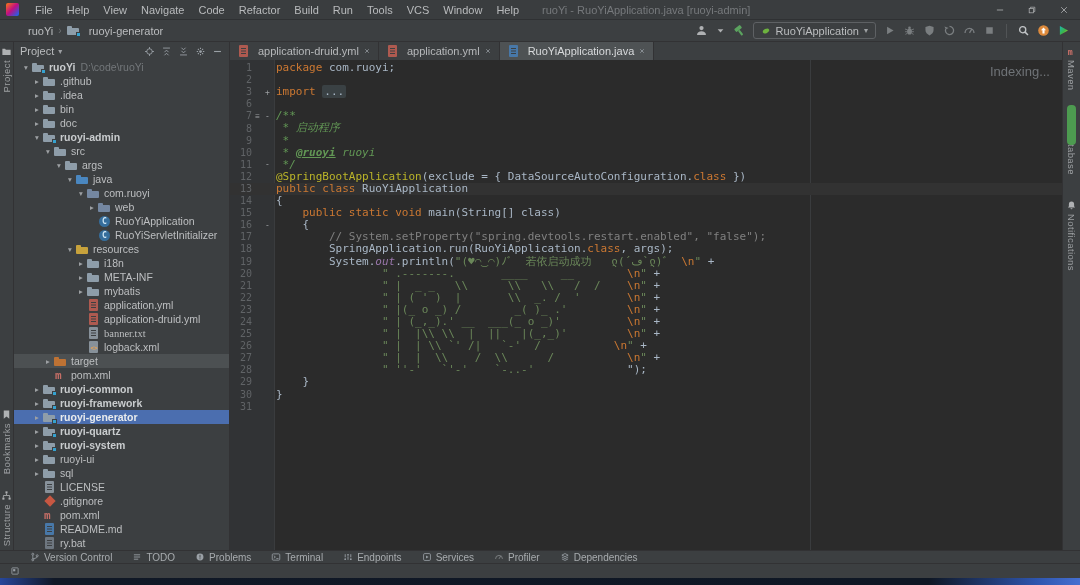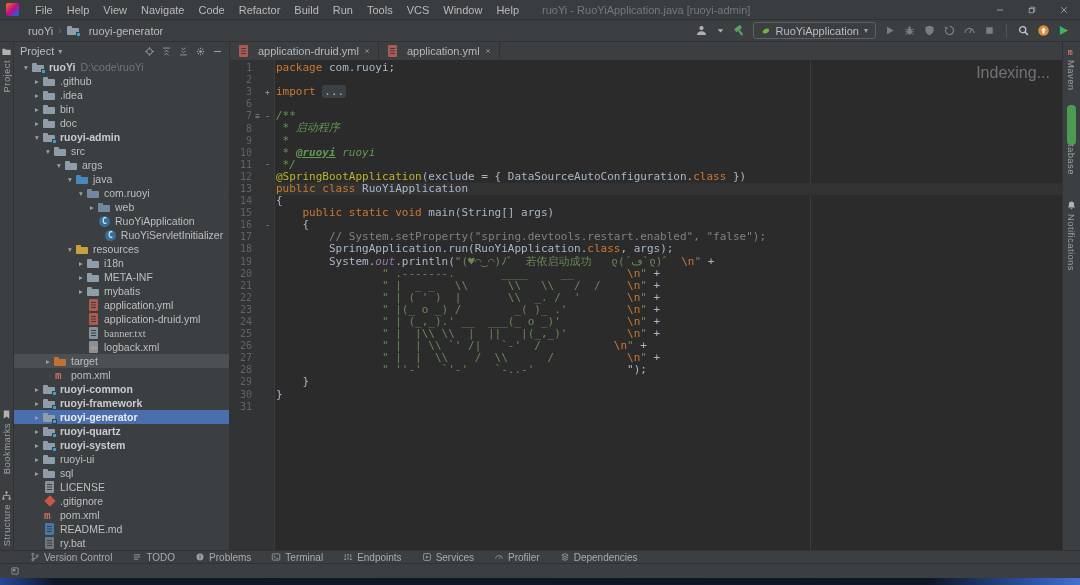--- a/index.html
+++ b/index.html
@@ -77,21 +77,21 @@
 .ln{width:22px;flex:none;text-align:right;color:#606366;font:10px/12px "DejaVu Sans Mono",monospace}
 .gic{width:11px;flex:none;text-align:center;color:#9DA0A3;font-size:8px}
 .foldm{width:9px;flex:none;text-align:center;color:#9DA0A3;font:8px/9px "DejaVu Sans Mono",monospace}
 .crow pre{font:11px/12.1px "DejaVu Sans Mono",monospace;white-space:pre;margin-left:4px}
 .k{color:#CC7832}.p{color:#A9B7C6}.s{color:#6A8759}.e{color:#CC7832}.c{color:#808080}
 .d{color:#629755;font-style:italic}
 .dt{color:#629755;font-style:italic;font-weight:bold;text-decoration:underline}
 .a{color:#BBB529}
 .f{color:#A9B7C6;background:#3A4144;border-radius:2px;padding:0 2px}
 .fl{color:#9876AA;font-style:italic}
-#indexing{position:absolute;top:4px;right:12px;color:#6F7377;font-size:16px;z-index:2}
+#indexing{position:absolute;top:4px;right:12px;color:#6F7377;font-size:13px;z-index:2}
 
 #toolwindowbar{position:absolute;left:0;right:0;bottom:22px;height:13px;background:#3C3F41;border-top:1px solid #323234;display:flex;align-items:center;gap:20px;padding-left:30px;font-size:10px;color:#A7ABAE}
 .bbi{display:flex;align-items:center;gap:4px}
 .bbi .svgi{width:10px;height:10px}
 
 #statusbar{position:absolute;left:0;right:0;bottom:7px;height:15px;background:#3C3F41;border-top:1px solid #323234;display:flex;align-items:center;padding:0 10px;font-size:10px;color:#A7ABAE}
 #statusbar .right{margin-left:auto;display:flex;align-items:center;gap:11px}
 #progress{width:100px;height:3px;border-radius:2px;background:#7E8183}
 #statusbar .svgi{width:10px;height:10px}
 
@@ -303,20 +303,29 @@
       </div>
       <div class="tab">
         <span class="ti ti-page ti-yml"></span>
         <span>application.yml</span>
         <span class="svgi close">
           <svg viewBox="0 0 16 16">
             <path d="M4.5 4.5l7 7M11.5 4.5l-7 7" stroke="#9AA0A6" stroke-width="1.5"></path>
           </svg>
         </span>
       </div>
+      <div class="tab active">
+        <span class="ti ti-page ti-java"></span>
+        <span>RuoYiApplication.java</span>
+        <span class="svgi close">
+          <svg viewBox="0 0 16 16">
+            <path d="M4.5 4.5l7 7M11.5 4.5l-7 7" stroke="#9AA0A6" stroke-width="1.5"></path>
+          </svg>
+        </span>
+      </div>
       <span id="kebab" class="svgi">
         <svg viewBox="0 0 16 16">
           <g fill="#9AA0A6">
             <circle cx="8" cy="3.5" r="1.2"></circle>
             <circle cx="8" cy="8" r="1.2"></circle>
             <circle cx="8" cy="12.5" r="1.2"></circle>
           </g>
         </svg>
       </span>
   </div>
@@ -417,21 +426,21 @@
     <div class="trow" style="padding-left: 72px;">
       <span class="chev">▸</span>
       <span class="ti ti-folder ti-pkg"></span>
       <span class="lbl">web</span>
     </div>
     <div class="trow" style="padding-left: 72px;">
       <span class="chev"></span>
       <span class="ti ti-class"></span>
       <span class="lbl">RuoYiApplication</span>
     </div>
-    <div class="trow" style="padding-left: 72px; justify-content: center;">
+    <div class="trow" style="padding-left: 72px;">
       <span class="chev"></span>
       <span class="ti ti-class"></span>
       <span class="lbl">RuoYiServletInitializer</span>
     </div>
     <div class="trow" style="padding-left: 50px;">
       <span class="chev">▾</span>
       <span class="ti ti-folder ti-res"></span>
       <span class="lbl">resources</span>
     </div>
     <div class="trow" style="padding-left: 61px;">
@@ -625,21 +634,21 @@
       <div class="crow">
         <span class="ln">14</span>
         <span class="gic"></span>
         <span class="foldm"></span>
         <pre><span class="p">{</span></pre>
       </div>
       <div class="crow">
         <span class="ln">15</span>
         <span class="gic"></span>
         <span class="foldm"></span>
-        <pre><span class="p">    </span><span class="k">public static void </span><span class="p">main(String[] args)</span></pre>
+        <pre><span class="p">    </span><span class="k">public static void </span><span class="p">main(String[] class)</span></pre>
       </div>
       <div class="crow">
         <span class="ln">16</span>
         <span class="gic"></span>
         <span class="foldm">-</span>
         <pre><span class="p">    {</span></pre>
       </div>
       <div class="crow">
         <span class="ln">17</span>
         <span class="gic"></span>

